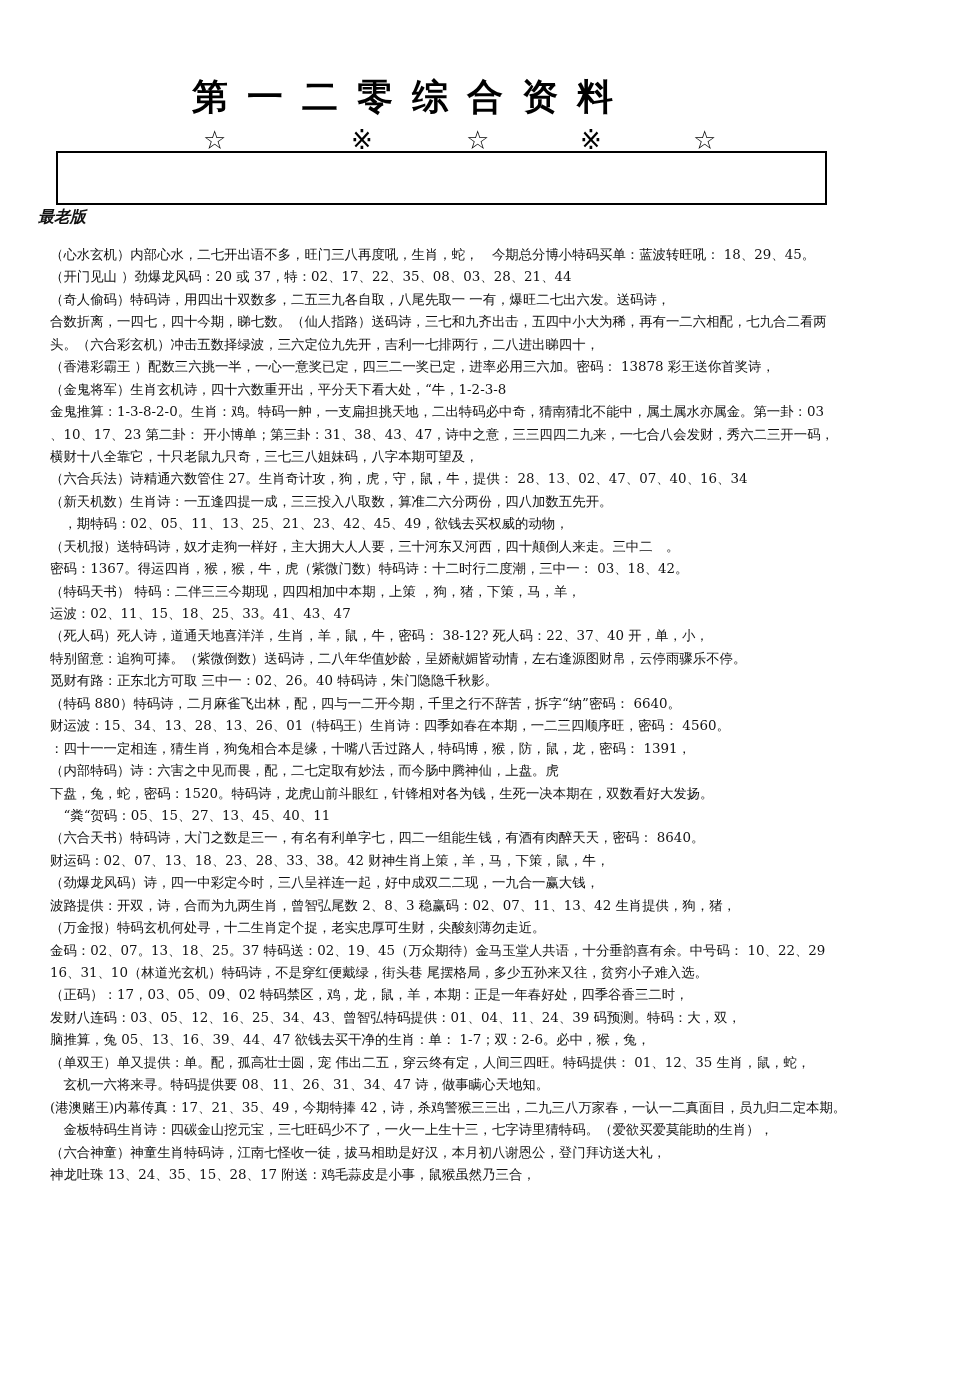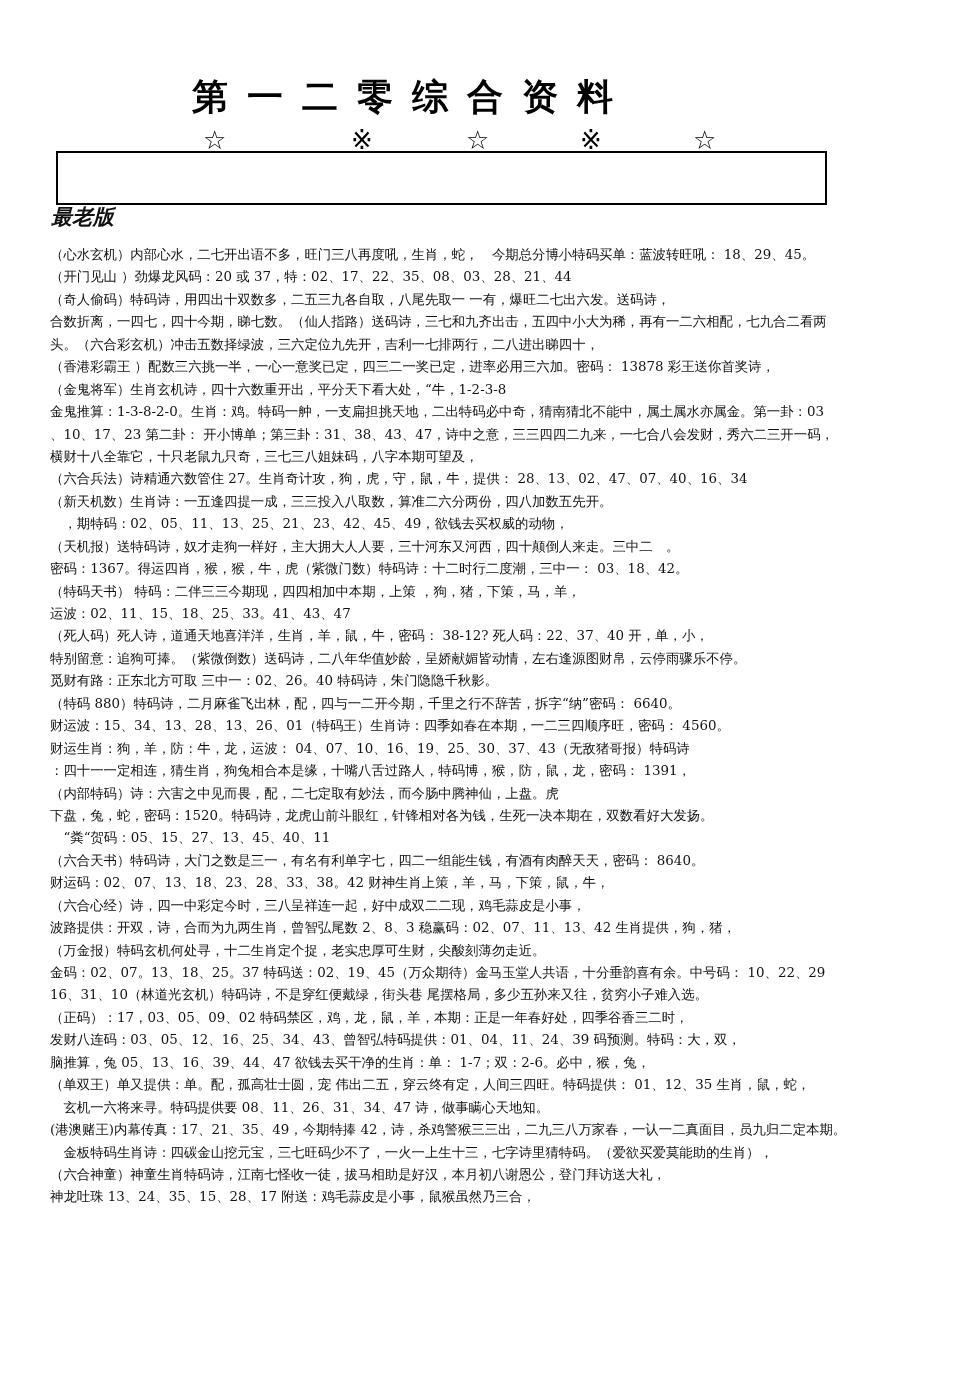--- a/index.html
+++ b/index.html
@@ -18,22 +18,22 @@
   .ornaments { position: absolute; left: 0; top: 126px; width: 973px; height: 30px; }
   .orn {
     position: absolute; top: 0; font-size: 26px; line-height: 28px; color: #000;
     font-family: "DejaVu Sans", sans-serif;
   }
   .box {
     position: absolute; left: 56px; top: 151px; width: 771px; height: 54px;
     border: 2px solid #000; box-sizing: border-box; background: #fff;
   }
   .version {
-    position: absolute; left: 51px; top: 206px;
-    font-size: 21px; font-weight: bold; font-style: italic; line-height: 22px;
+    position: absolute; left: 38px; top: 206px;
+    font-size: 16px; font-weight: bold; font-style: italic; line-height: 22px;
     font-family: "DejaVu Serif", serif;
   }
   .lines { position: absolute; left: 50px; top: 244px; width: 920px; }
   .line {
     height: 22.45px; line-height: 22.45px; font-size: 13.4px;
     white-space: nowrap; overflow: hidden;
     font-family: "DejaVu Serif", "Liberation Serif", serif;
   }
 </style>
 </head>
@@ -69,28 +69,27 @@
     <div class="line">　，期特码：02、05、11、13、25、21、23、42、45、49，欲钱去买权威的动物，</div>
     <div class="line">（天机报）送特码诗，奴才走狗一样好，主大拥大人人要，三十河东又河西，四十颠倒人来走。三中二　。</div>
     <div class="line">密码：1367。得运四肖，猴，猴，牛，虎（紫微门数）特码诗：十二时行二度潮，三中一： 03、18、42。</div>
     <div class="line">（特码天书） 特码：二伴三三今期现，四四相加中本期，上策 ，狗，猪，下策，马，羊，</div>
     <div class="line">运波：02、11、15、18、25、33。41、43、47</div>
     <div class="line">（死人码）死人诗，道通天地喜洋洋，生肖，羊，鼠，牛，密码： 38-12? 死人码：22、37、40 开，单，小，</div>
     <div class="line">特别留意：追狗可捧。（紫微倒数）送码诗，二八年华值妙龄，呈娇献媚皆动情，左右逢源图财帛，云停雨骤乐不停。</div>
     <div class="line">觅财有路：正东北方可取 三中一：02、26。40 特码诗，朱门隐隐千秋影。</div>
     <div class="line">（特码 880）特码诗，二月麻雀飞出林，配，四与一二开今期，千里之行不辞苦，拆字“纳”密码： 6640。</div>
     <div class="line">财运波：15、34、13、28、13、26、01（特码王）生肖诗：四季如春在本期，一二三四顺序旺，密码： 4560。</div>
-    <div class="line">财运生肖：狗，羊，防：牛，龙，运波： 04、07、10、16、19、25、30、37、43（无敌猪哥报）特码诗</div>
     <div class="line">：四十一一定相连，猜生肖，狗兔相合本是缘，十嘴八舌过路人，特码博，猴，防，鼠，龙，密码： 1391，</div>
     <div class="line">（内部特码）诗：六害之中见而畏，配，二七定取有妙法，而今肠中腾神仙，上盘。虎</div>
     <div class="line">下盘，兔，蛇，密码：1520。特码诗，龙虎山前斗眼红，针锋相对各为钱，生死一决本期在，双数看好大发扬。</div>
     <div class="line">　“粪“贺码：05、15、27、13、45、40、11</div>
     <div class="line">（六合天书）特码诗，大门之数是三一，有名有利单字七，四二一组能生钱，有酒有肉醉天天，密码： 8640。</div>
     <div class="line">财运码：02、07、13、18、23、28、33、38。42 财神生肖上策，羊，马，下策，鼠，牛，</div>
-    <div class="line">（六合心经）诗，四一中彩定今时，三八呈祥连一起，好中成双二二现，鸡毛蒜皮是小事，</div>
+    <div class="line">（劲爆龙风码）诗，四一中彩定今时，三八呈祥连一起，好中成双二二现，一九合一赢大钱，</div>
     <div class="line">波路提供：开双，诗，合而为九两生肖，曾智弘尾数 2、8、3 稳赢码：02、07、11、13、42 生肖提供，狗，猪，</div>
     <div class="line">（万金报）特码玄机何处寻，十二生肖定个捉，老实忠厚可生财，尖酸刻薄勿走近。</div>
     <div class="line">金码：02、07。13、18、25。37 特码送：02、19、45（万众期待）金马玉堂人共语，十分垂韵喜有余。中号码： 10、22、29</div>
     <div class="line">16、31、10（林道光玄机）特码诗，不是穿红便戴绿，街头巷 尾摆格局，多少五孙来又往，贫穷小子难入选。</div>
     <div class="line">（正码）：17，03、05、09、02 特码禁区，鸡，龙，鼠，羊，本期：正是一年春好处，四季谷香三二时，</div>
     <div class="line">发财八连码：03、05、12、16、25、34、43、曾智弘特码提供：01、04、11、24、39 码预测。特码：大，双，</div>
     <div class="line">脑推算，兔 05、13、16、39、44、47 欲钱去买干净的生肖：单： 1-7；双：2-6。必中，猴，兔，</div>
     <div class="line">（单双王）单又提供：单。配，孤高壮士圆，宠 伟出二五，穿云终有定，人间三四旺。特码提供： 01、12、35 生肖，鼠，蛇，</div>
     <div class="line">　玄机一六将来寻。特码提供要 08、11、26、31、34、47 诗，做事瞒心天地知。</div>
     <div class="line">(港澳赌王)内幕传真：17、21、35、49，今期特捧 42，诗，杀鸡警猴三三出，二九三八万家春，一认一二真面目，员九归二定本期。</div>

